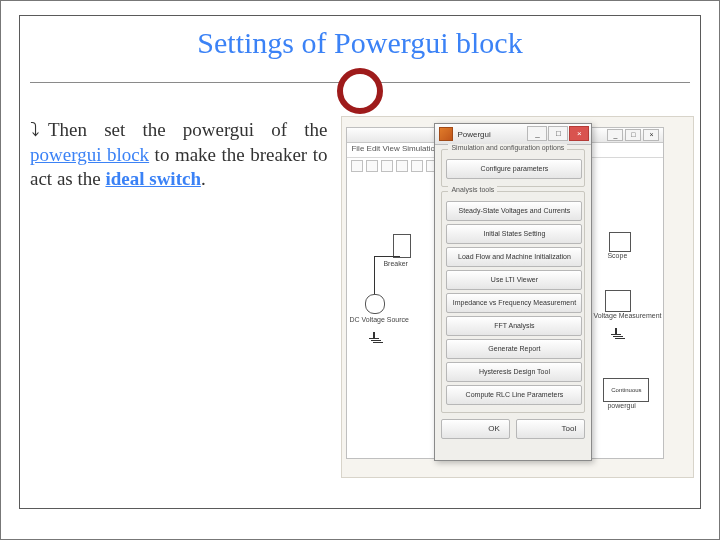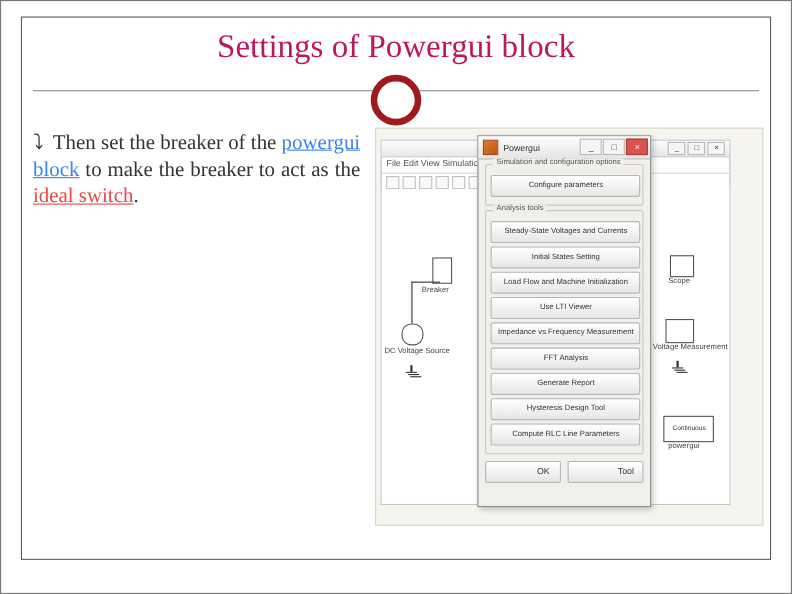--- a/index.html
+++ b/index.html
@@ -1,26 +1,26 @@
 <!DOCTYPE html>
 <html><head>
 <meta charset="utf-8">
 <style>
   html,body{margin:0;padding:0;width:720px;height:540px;background:#fff;font-family:"Times New Roman",serif;}
   .slide{position:relative;width:720px;height:540px;box-sizing:border-box;border:1px solid #777;}
   .inner{margin:14px 18px 18px 18px;border:1px solid #5a5a5a;height:492px;position:relative;background:#fff;}
-  .title{font-size:30px;color:#be185d;text-align:center;margin-top:10px;font-weight:400;}
+  .title{font-size:30px;color:#3b82f6;text-align:center;margin-top:10px;font-weight:400;}
   .rule{position:absolute;left:10px;right:10px;top:66px;height:1px;background:#8a8a8a;}
   .ring{position:absolute;top:52px;left:50%;transform:translateX(-50%);width:34px;height:34px;border:6px solid #9e1b1b;border-radius:50%;background:#fff;}
   .body-area{position:absolute;top:100px;left:8px;right:8px;bottom:8px;display:flex;}
   .left{width:46%;padding:2px 6px 0 2px;box-sizing:border-box;font-size:19px;color:#333;line-height:1.3;}
   .bullet{margin-bottom:6px;text-align:justify;}
   .swirl{display:inline-block;width:18px;color:#333;font-weight:400;}
   .pg{color:#3b82f6;}
-  .ideal{color:#ef4444;}
+  .ideal{color:#3b82f6;font-weight:bold;}
   .u{text-decoration:underline;}
   .right{width:54%;padding-left:8px;box-sizing:border-box;}
   .shot{background:#f6f4ef;border:1px solid #d8d4ca;width:100%;height:360px;position:relative;font-family:sans-serif;font-size:8px;color:#333;}
   
   .simwin{position:absolute;left:4px;top:10px;width:316px;height:330px;background:#fff;border:1px solid #bfbfbf;}
   .simtitle{height:14px;background:linear-gradient(#fdfdfd,#e8e8e8);border-bottom:1px solid #c8c8c8;}
   .wb{position:absolute;right:4px;top:1px;display:flex;gap:2px;}
   .wb span{display:inline-block;width:14px;height:10px;border:1px solid #b8b8b8;background:#f5f5f5;font-size:7px;text-align:center;line-height:10px;}
   .simmenu{height:12px;border-bottom:1px solid #d8d8d8;padding:1px 4px;color:#555;}
   .simtool{height:16px;border-bottom:1px solid #d8d8d8;display:flex;gap:3px;align-items:center;padding:0 4px;}
@@ -51,21 +51,21 @@
 
 <div class="slide">
   <div class="inner">
     <div class="title">Settings of Powergui block</div>
     <div class="rule"></div>
     <div class="ring"></div>
 
     <div class="body-area">
       <div class="left">
         <div class="bullet">
-          <span class="swirl">⤵</span><span>Then set the breaker of the </span><span class="pg u">powergui block</span><span> to make the breaker to act as the </span><span class="ideal u">ideal switch</span><span>.</span>
+          <span class="swirl">⤵</span><span>Then set the powergui of the </span><span class="pg u">powergui block</span><span> to make the breaker to act as the </span><span class="ideal u">ideal switch</span><span>.</span>
         </div>
       </div>
 
       <div class="right">
         <div class="shot">
 
           <div class="simwin">
             <div class="simtitle">
               <div class="wb">
                 <span>_</span>

